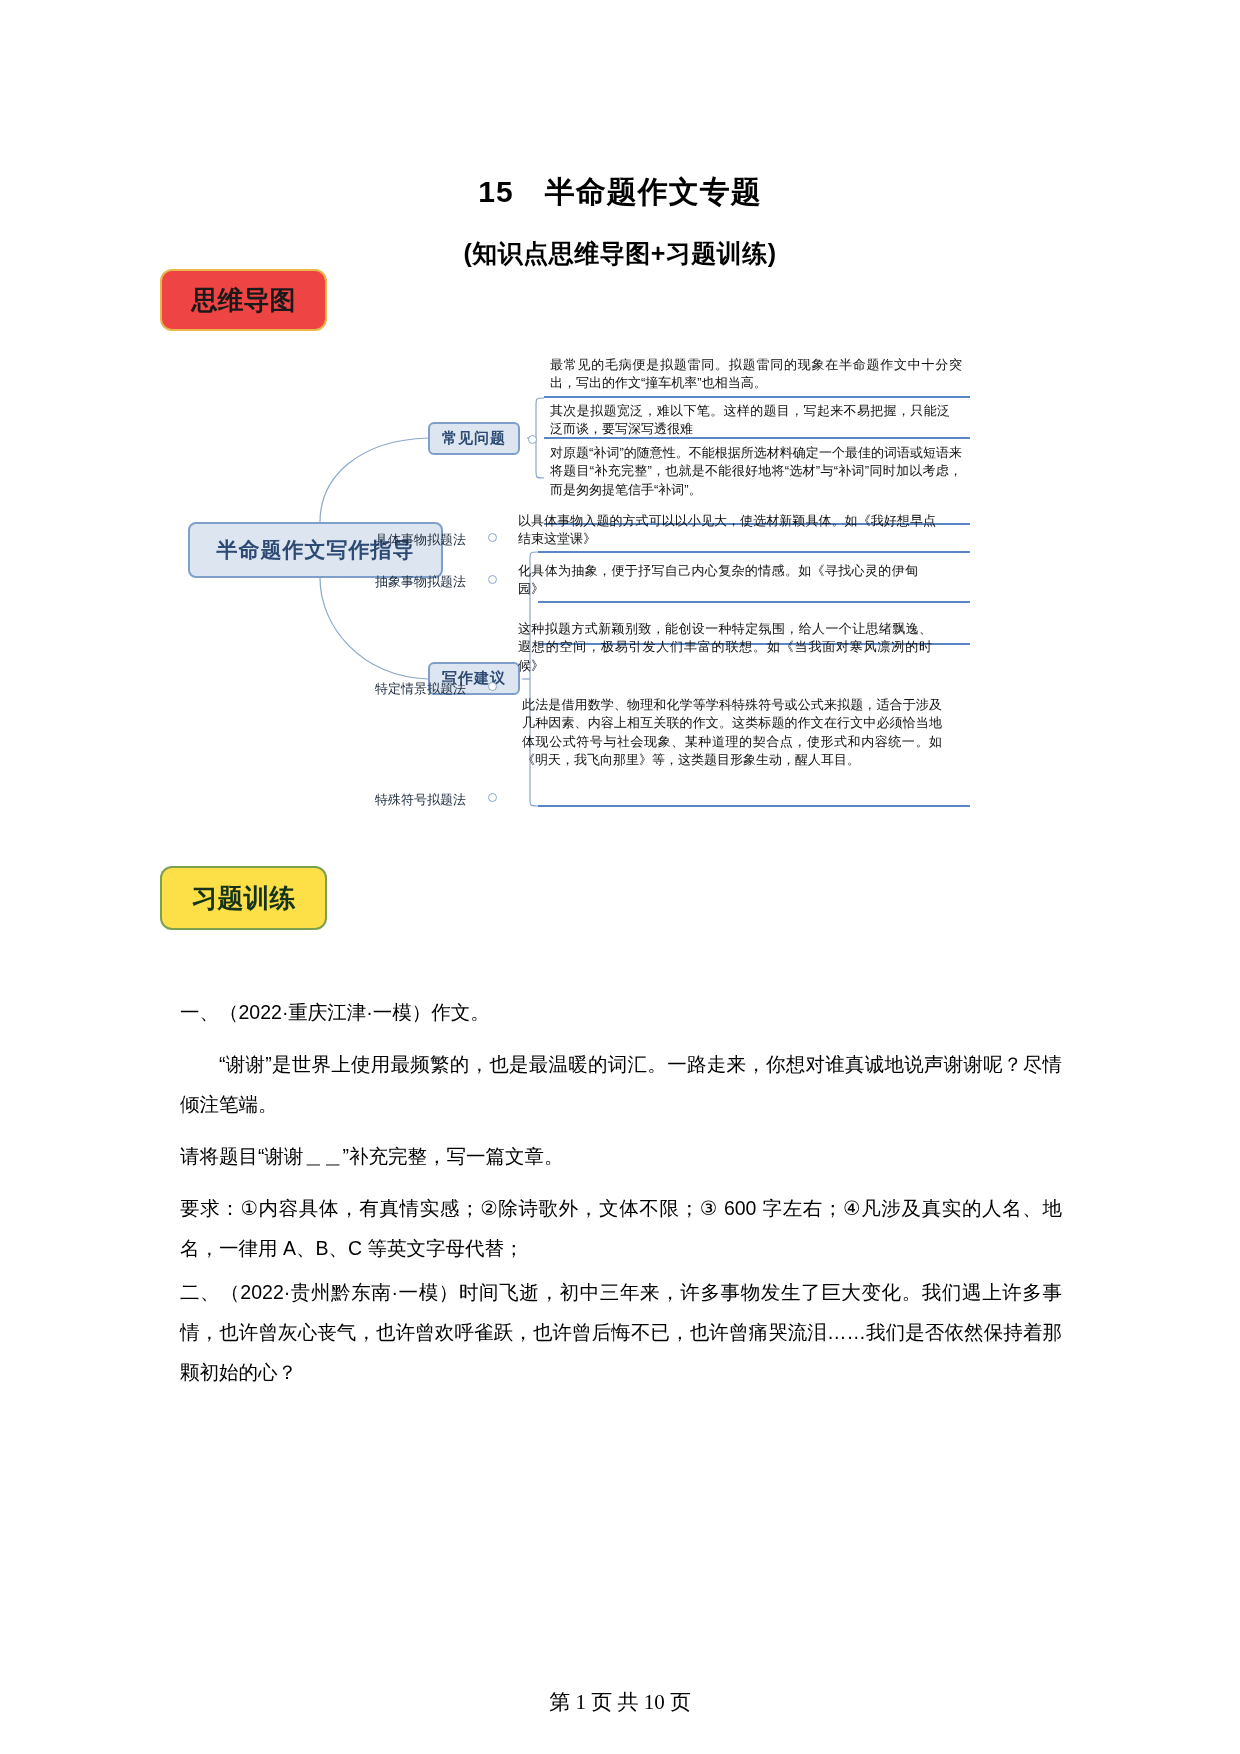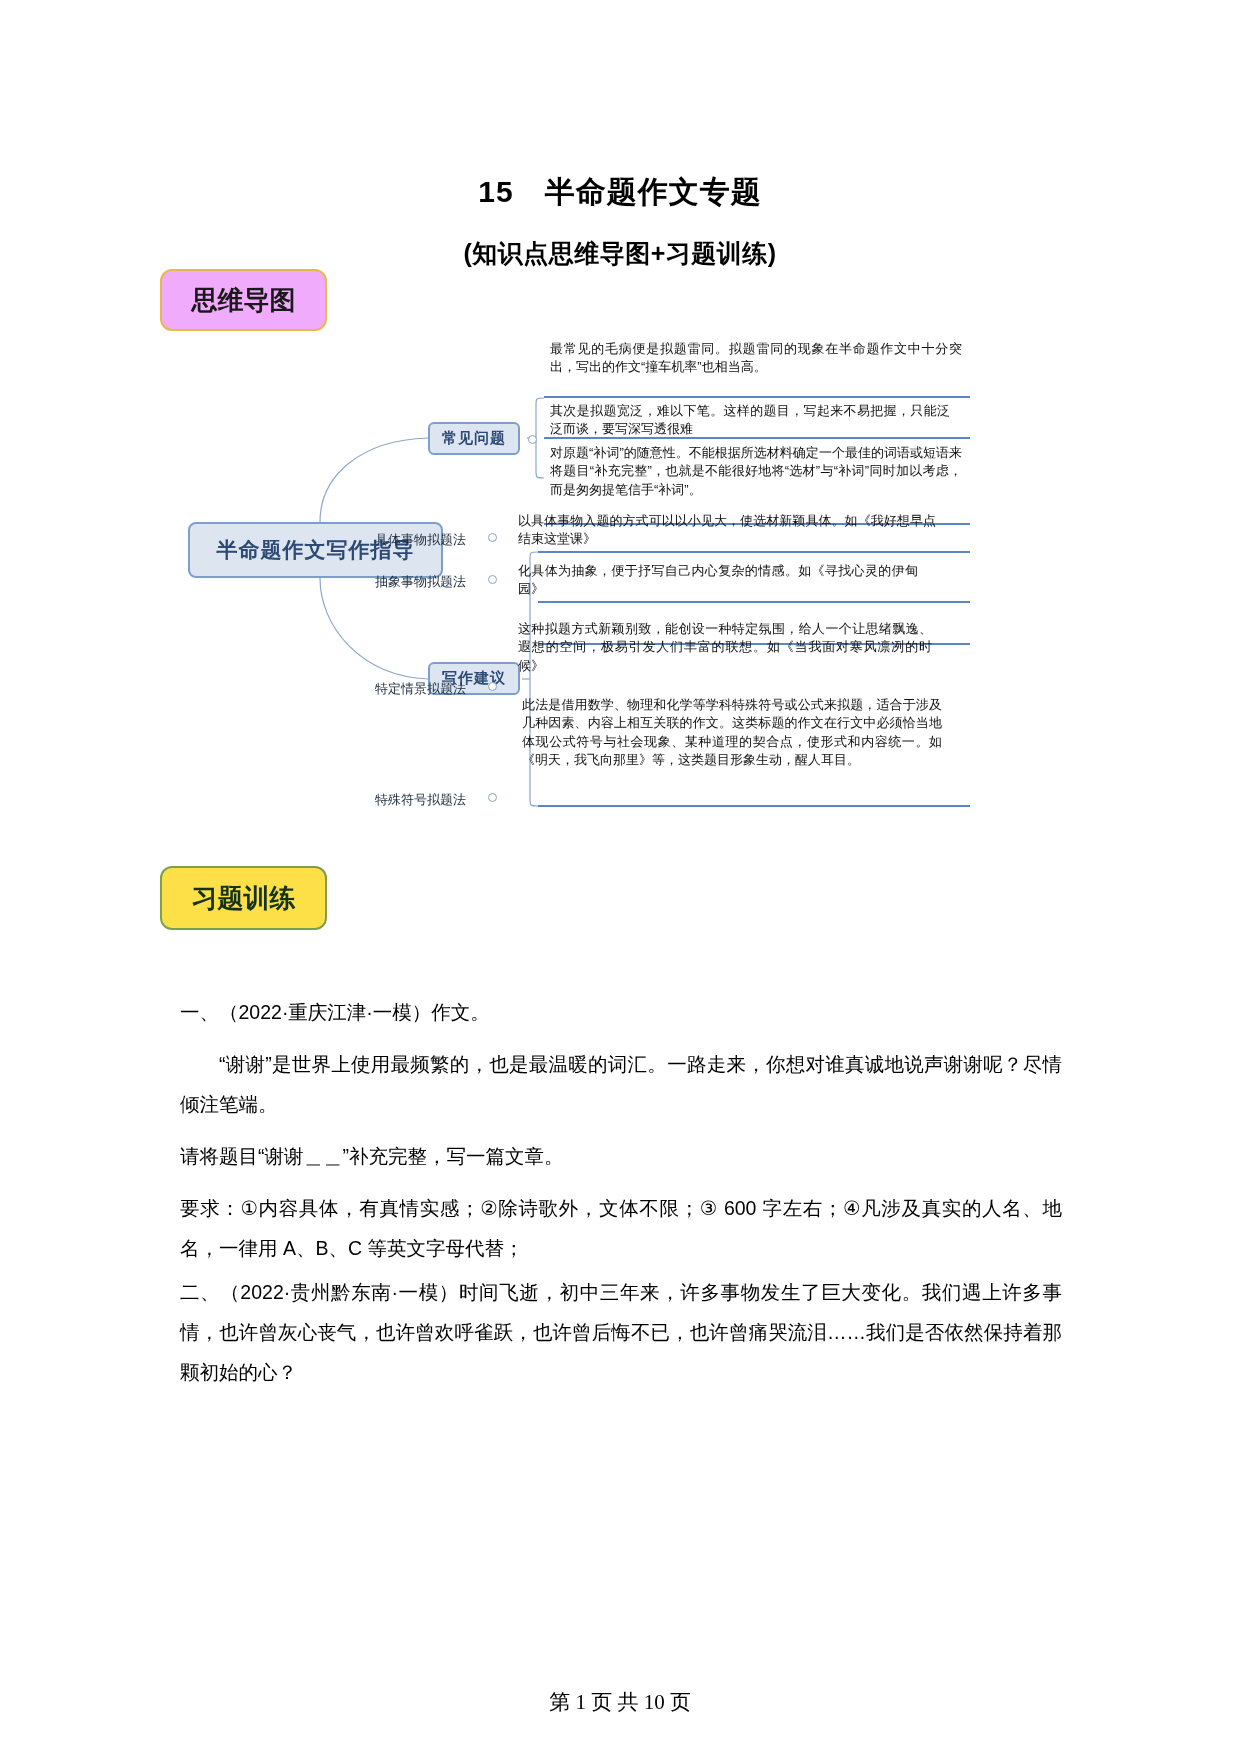--- a/index.html
+++ b/index.html
@@ -51,21 +51,21 @@
     border-radius: 12px;
     font-size: 26px;
     font-weight: bold;
     color: #1a1a1a;
   }
   .badge-mindmap {
     left: 160px;
     top: 269px;
     width: 163px;
     height: 58px;
-    background: #f0abfc;
+    background: #ef4444;
     border: 2px solid #e8b84b;
     text-align: center;
   }
   .badge-exercise {
     left: 160px;
     top: 866px;
     width: 163px;
     height: 60px;
     background: #fde047;
     border: 2px solid #7ba14f;
@@ -189,21 +189,21 @@
       <line x1="368" y1="266" x2="800" y2="266" stroke="#5b86c4" stroke-width="1.8"></line>
       <line x1="368" y1="308" x2="800" y2="308" stroke="#5b86c4" stroke-width="1.8"></line>
       <line x1="368" y1="470" x2="800" y2="470" stroke="#5b86c4" stroke-width="1.8"></line>
     </svg>
 
     <div class="mm-node mm-root">半命题作文写作指导</div>
 
     <div class="mm-node mm-branch mm-branch-problems">常见问题</div>
     <div class="mm-node mm-branch mm-branch-advice">写作建议</div>
 
-    <div class="mm-text" style="left:380px; top:4px; width:412px;">最常见的毛病便是拟题雷同。拟题雷同的现象在半命题作文中十分突出，写出的作文“撞车机率”也相当高。</div>
+    <div class="mm-text" style="left:380px; top:20px; width:412px;">最常见的毛病便是拟题雷同。拟题雷同的现象在半命题作文中十分突出，写出的作文“撞车机率”也相当高。</div>
     <div class="mm-text" style="left:380px; top:66px; width:400px;">其次是拟题宽泛，难以下笔。这样的题目，写起来不易把握，只能泛泛而谈，要写深写透很难</div>
     <div class="mm-text" style="left:380px; top:108px; width:412px;">对原题“补词”的随意性。不能根据所选材料确定一个最佳的词语或短语来将题目“补充完整”，也就是不能很好地将“选材”与“补词”同时加以考虑，而是匆匆提笔信手“补词”。</div>
     <div class="mm-dot" style="left:358px; top:99px;"></div>
 
     <div class="mm-sublabel" style="left:205px; top:195px;">具体事物拟题法</div>
     <div class="mm-dot" style="left:318px; top:197px;"></div>
     <div class="mm-text" style="left:348px; top:176px; width:418px;">以具体事物入题的方式可以以小见大，使选材新颖具体。如《我好想早点结束这堂课》</div>
 
     <div class="mm-sublabel" style="left:205px; top:237px;">抽象事物拟题法</div>
     <div class="mm-dot" style="left:318px; top:239px;"></div>

